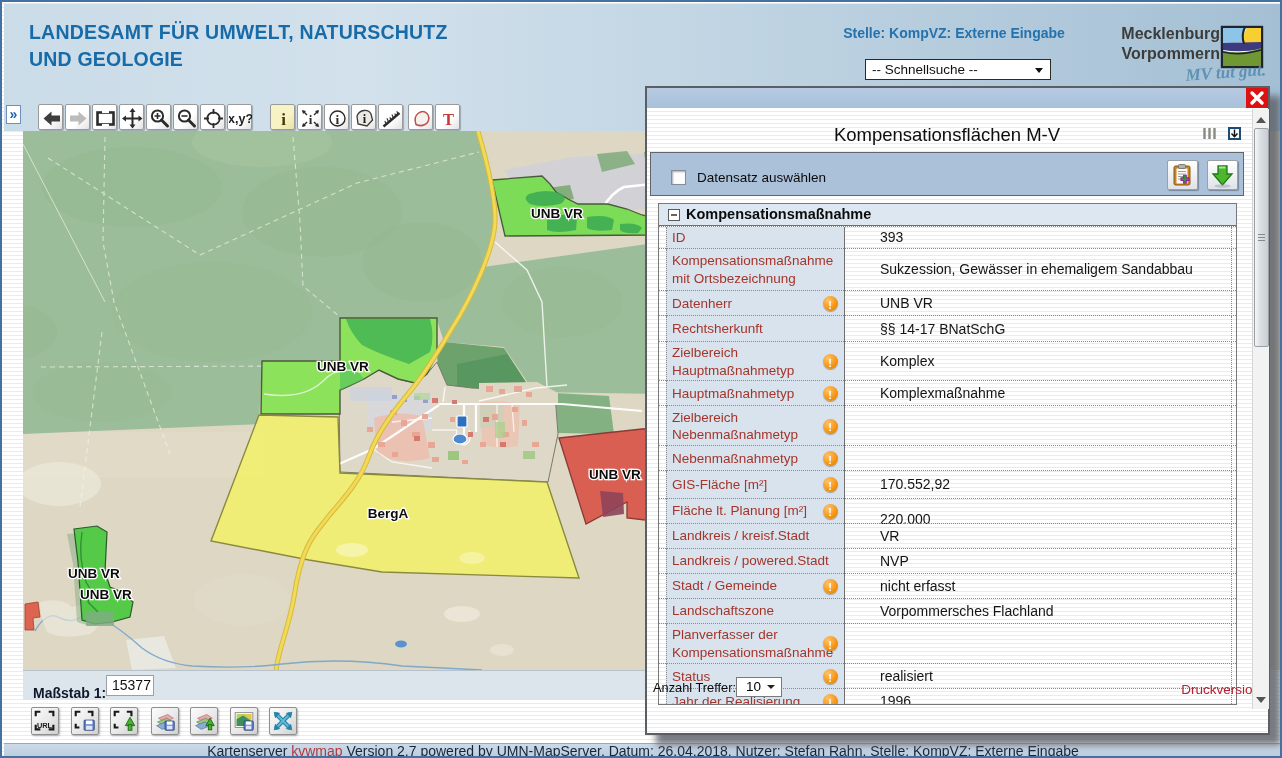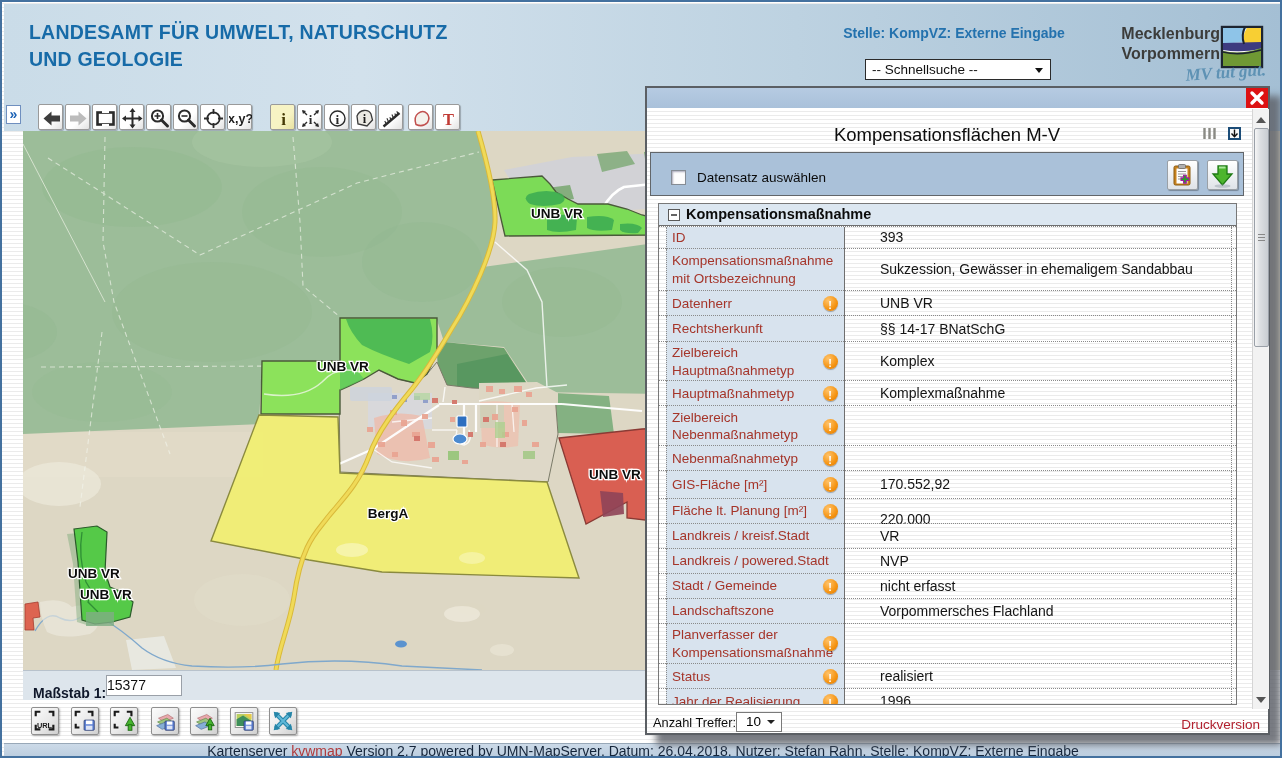--- a/index.html
+++ b/index.html
@@ -19,21 +19,21 @@
 #mvtut{left:1150px;top:60px;width:112px;text-align:right;font-size:17px;font-style:italic;font-weight:bold;color:#5e92b4;font-family:"Liberation Serif",serif;transform:rotate(-4deg);}
 
 .tb{top:102px;width:25px;height:26px;background:linear-gradient(135deg,#ffffff 60%,#e2e2e2 100%);border:1px solid #9a9a9a;border-radius:2px;box-sizing:border-box;box-shadow:1px 1px 1px rgba(0,0,0,0.25);margin-left:12px;}
 .tb svg{position:absolute;left:1px;top:2px;}
 #expbtn{left:4px;top:103px;width:15px;height:19px;background:#fff;border:1px solid #6f8fbf;color:#1b62b5;font-size:14px;font-weight:bold;text-align:center;line-height:17px;box-sizing:border-box;}
 
 #map{left:21px;top:129px;width:1259px;height:539px;overflow:hidden;}
 
 #scalerow{left:21px;top:668px;width:622px;height:30px;background:#dde5ec;border-top:1px solid #b8c2cc;box-sizing:border-box;}
 #scalerow b{position:absolute;left:10px;top:7px;font-size:14px;color:#0f172a;margin-top:7px;}
-#scaleinp{position:absolute;left:83px;top:4px;width:76px;height:21px;background:#fff;border:1px solid #9aa0a8;font-size:14px;line-height:19px;box-sizing:border-box;color:#111;}
+#scaleinp{position:absolute;left:83px;top:4px;width:48px;height:21px;background:#fff;border:1px solid #9aa0a8;font-size:14px;line-height:19px;padding-left:5px;box-sizing:border-box;color:#111;}
 
 .bic{top:705px;width:28px;height:28px;background:linear-gradient(135deg,#fcfcfc 0%,#e9e9e9 55%,#cfcfcf 100%);border:1px solid #8f8f8f;border-radius:2px;box-sizing:border-box;box-shadow:1px 1px 2px rgba(0,0,0,0.3);}
 
 #status{left:2px;top:741px;width:1278px;height:15px;background:linear-gradient(to bottom,#ccdae8,#b9cbdd);border-top:1px solid #98a8b8;font-size:14px;color:#15253a;text-align:center;line-height:15px;}
 #status .red{color:#b03a3c;}
 
 #panel{left:643px;top:84px;width:625px;height:649px;border:2px solid #5b5f64;box-sizing:border-box;background:repeating-linear-gradient(to bottom,#ffffff 0px,#ffffff 3px,#ebebeb 3px,#ebebeb 4px);box-shadow:11px 10px 7px rgba(96,100,108,0.85);}
 #ptop{left:0;top:0;width:621px;height:20px;background:linear-gradient(to bottom,#b6cbe2,#a9c1da);}
 #pclose{left:599px;top:0px;width:22px;height:20px;background:#dd1112;}
 #pclose svg{position:absolute;left:3px;top:2px;}
@@ -48,21 +48,21 @@
 #tbl{left:11px;top:115px;width:579px;height:502px;border:1px solid #787878;box-sizing:border-box;overflow:hidden;}
 .trow{position:absolute;left:0;width:577px;border-top:1px dotted #8a8a8a;}
 .tlab{position:absolute;left:7px;top:0;bottom:0;width:179px;background:#d8e3ee;border-left:1px dotted #8a8a8a;border-right:1px solid #6f6f6f;box-sizing:border-box;color:#a5352a;font-size:13.5px;line-height:17.5px;padding:16px 0 0 5px;}
 .tlab .lt{position:absolute;left:5px;}
 .tval{position:absolute;left:212px;top:0;bottom:0;right:4px;border-right:1px dotted #8a8a8a;color:#141414;font-size:14px;padding-left:9px;}
 .tval .vt{position:absolute;left:9px;}
 .warn{position:absolute;right:6px;width:15px;height:15px;border-radius:50%;background:radial-gradient(circle at 35% 30%,#ffc36a,#f59311 60%,#d97807);box-shadow:0 1px 1px rgba(0,0,0,0.3);}
 .warn:after{content:"!";position:absolute;left:5.2px;top:0.5px;font-size:11px;font-weight:bold;color:#fff;}
 #thead{position:absolute;left:0;top:0;width:577px;height:22px;background:#dce7f1;border-bottom:1px solid #6f6f6f;box-sizing:border-box;font-size:14.5px;font-weight:bold;color:#0c0c0c;}
 #thead span{position:absolute;left:27px;top:2px;}
-#pbot{left:0;top:623px;width:621px;height:16px;}
+#pbot{left:0;top:588px;width:621px;height:16px;}
 #anz{position:absolute;left:6px;top:4px;font-size:12.8px;color:#0a0a0a;}
 #anzsel{position:absolute;left:89px;top:1px;width:46px;height:20px;background:#fff;border:1px solid #7a7a7a;font-size:13.5px;line-height:18px;padding-left:9px;box-sizing:border-box;}
 #anzsel .arr{position:absolute;right:6px;top:7px;width:0;height:0;border-left:4px solid transparent;border-right:4px solid transparent;border-top:4.5px solid #222;}
 #druck{position:absolute;right:8px;top:6px;font-size:13.5px;color:#b22230;}
 
 #sbar{left:605px;top:21px;width:16px;height:600px;background:#f2f2f2;border-left:1px solid #d5d5d5;}
 #sbthumb{position:absolute;left:1px;top:19px;width:13px;height:217px;background:linear-gradient(to right,#f6f6f6,#dcdfe2 40%,#c9cdd2);border:1px solid #9aa0a8;border-radius:2px;}
 #sbgrip{position:absolute;left:3px;top:105px;width:7px;height:9px;
  background:repeating-linear-gradient(to bottom,#888 0,#888 1px,transparent 1px,transparent 3px);}
 .sarr{position:absolute;left:3px;width:0;height:0;border-left:5px solid transparent;border-right:5px solid transparent;}

